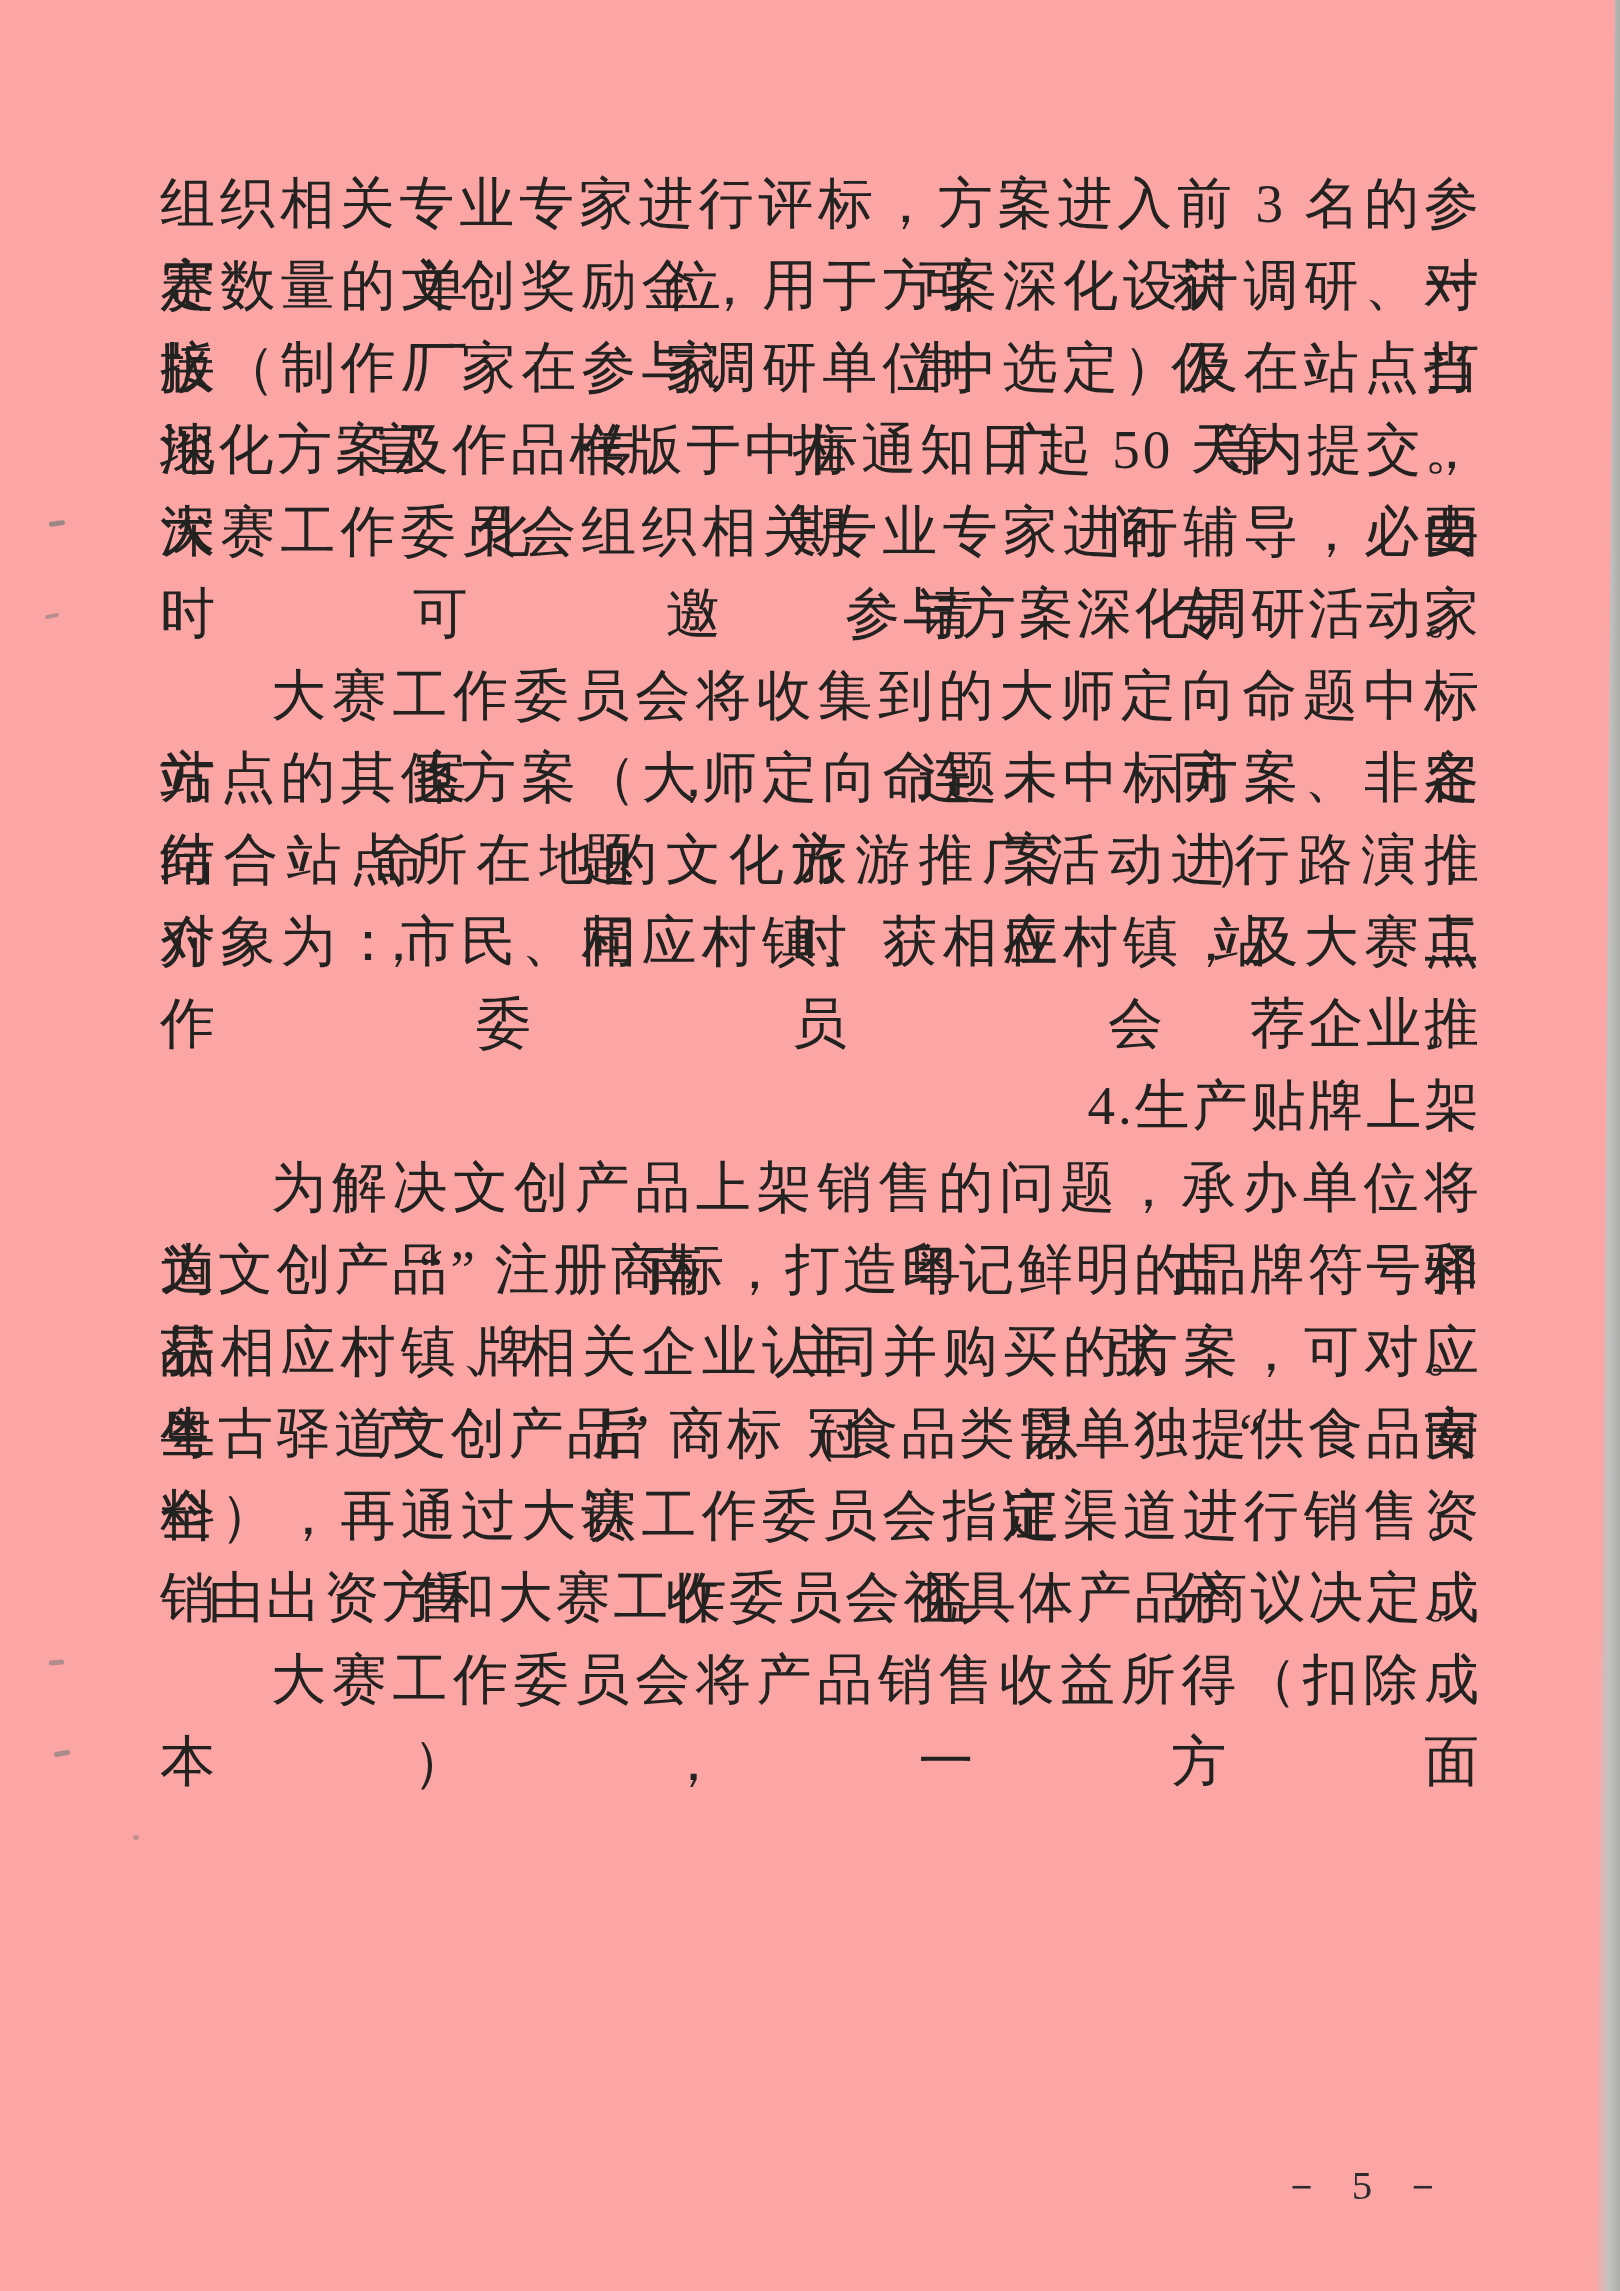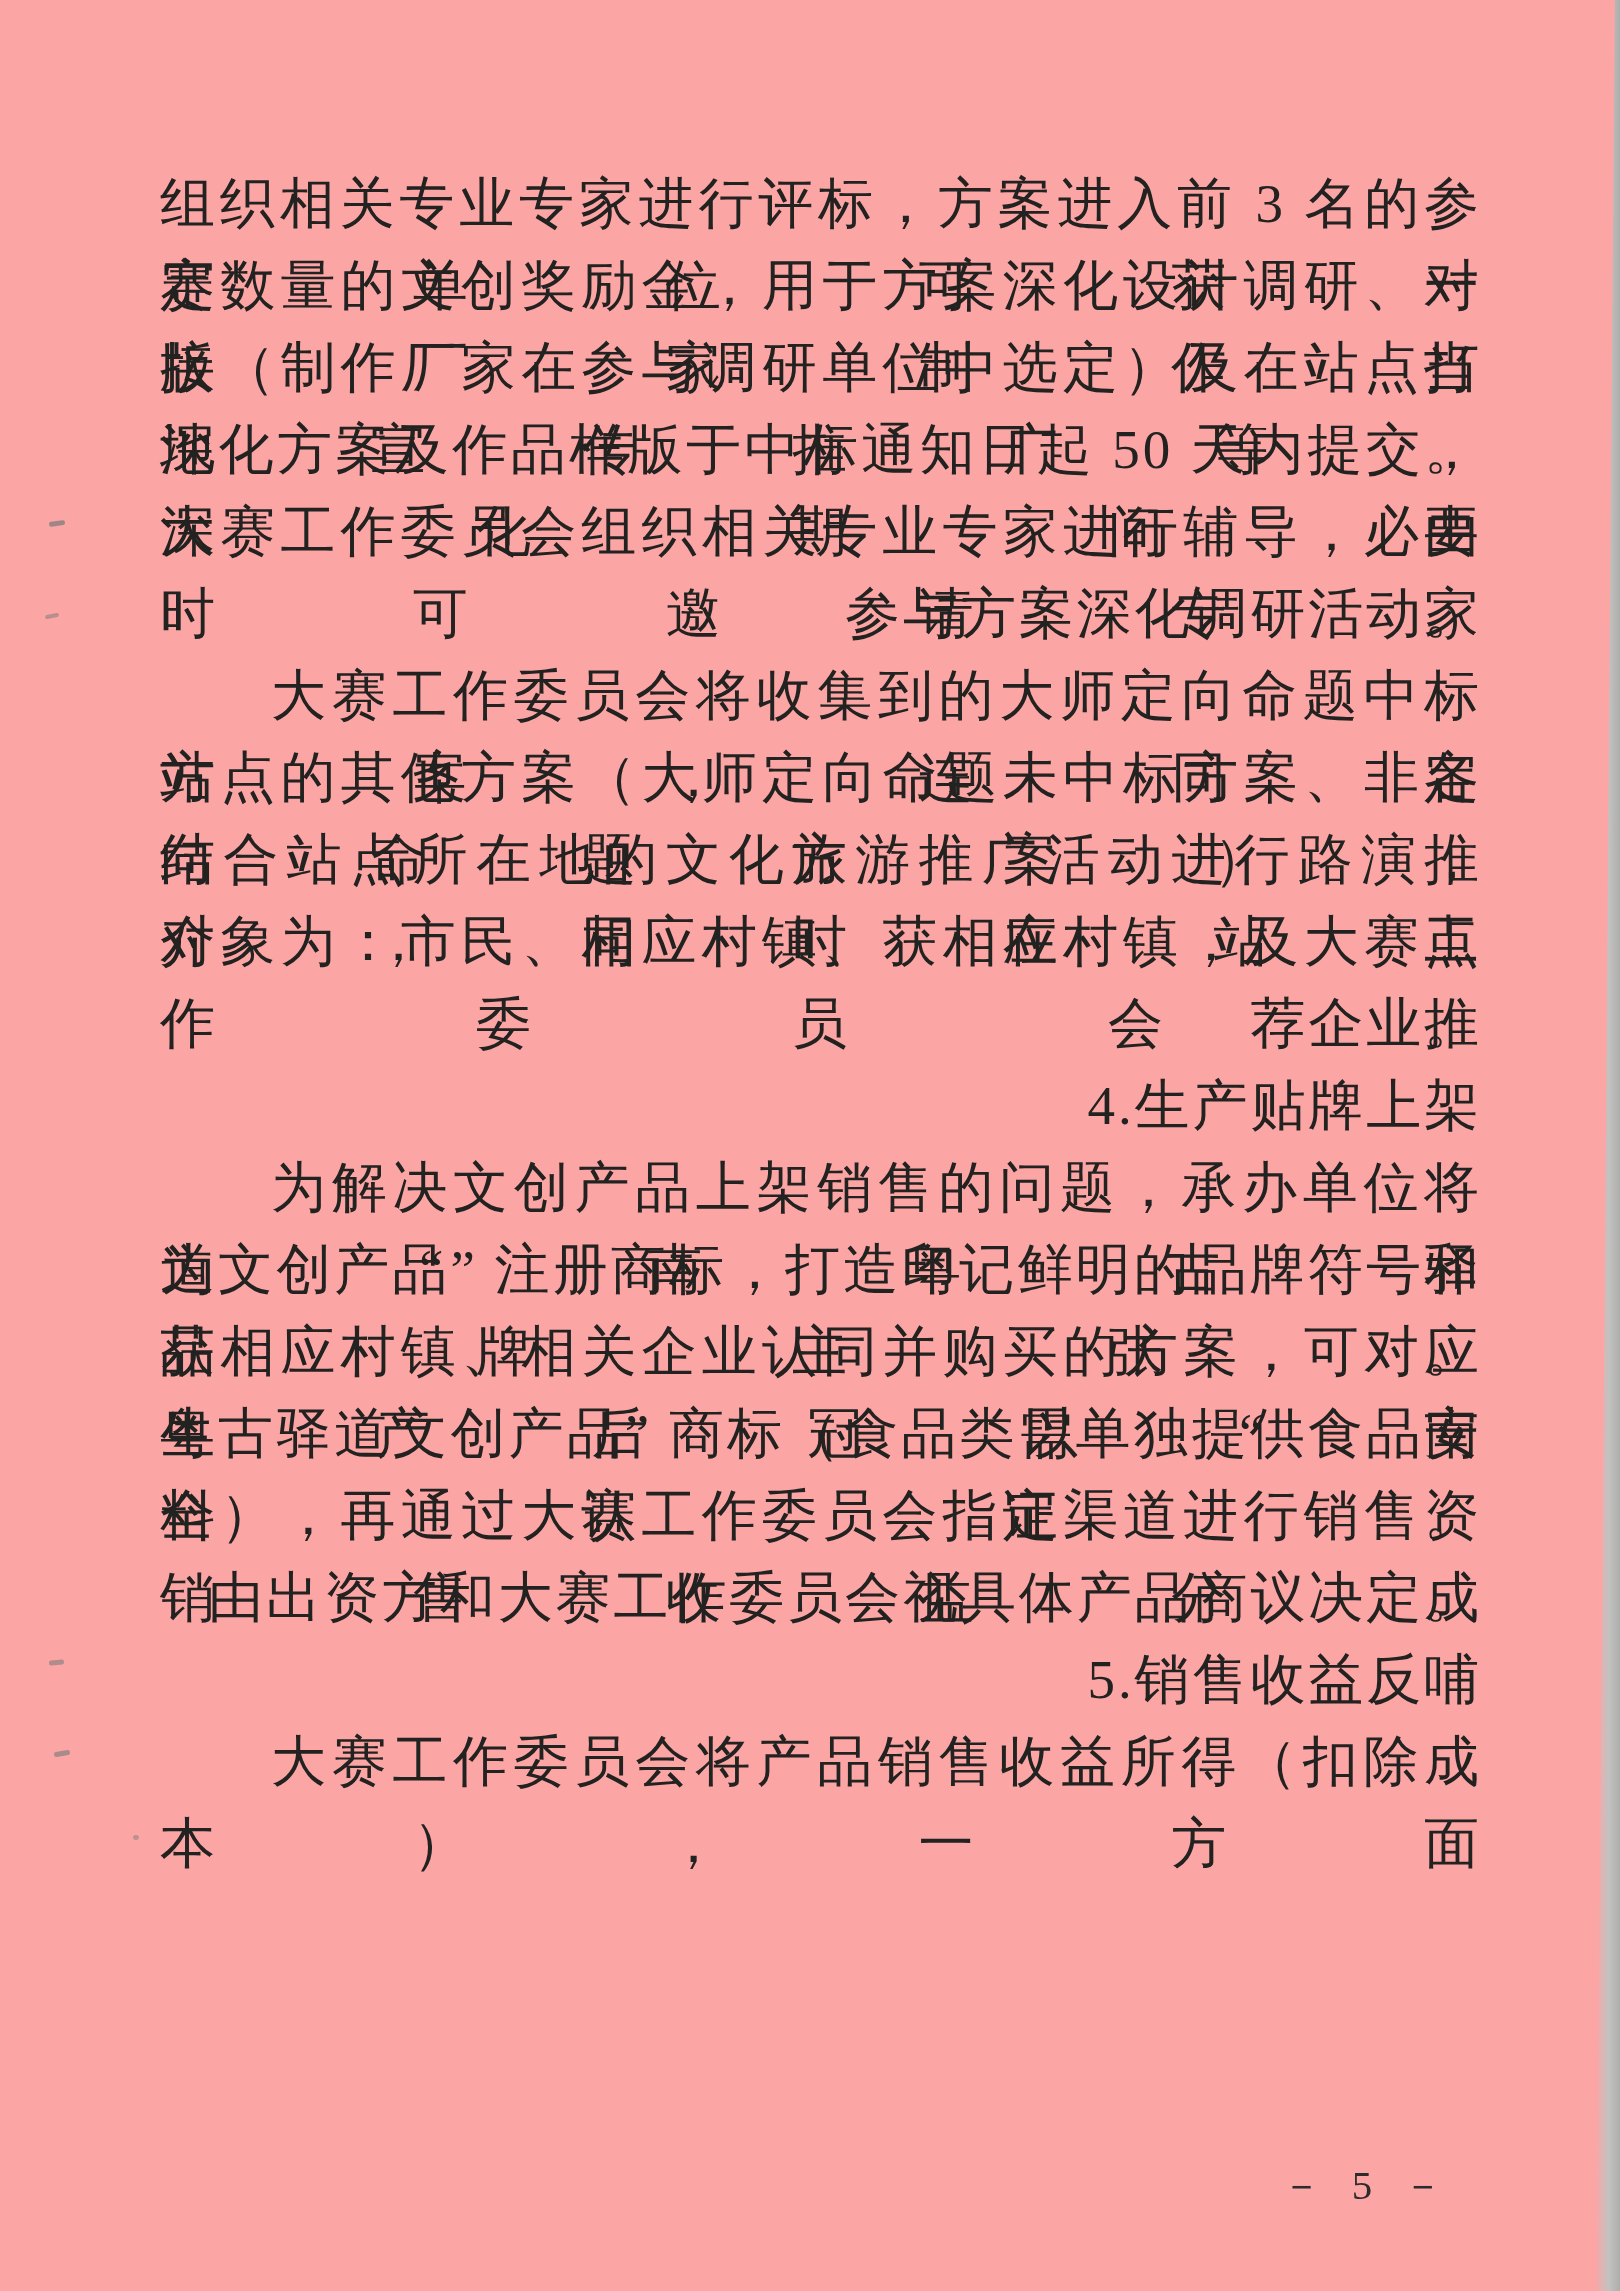--- a/index.html
+++ b/index.html
@@ -91,21 +91,20 @@
     <div class="line just">结合站点所在地的文化旅游推广活动进行路演推介，同时在站点</div>
     <div class="line just">对象为：市民、相应村镇、获相应村镇，及大赛工作委员会推</div>
     <div class="line">荐企业。</div>
     <div class="line ind">4.生产贴牌上架</div>
     <div class="line ind just">为解决文创产品上架销售的问题，承办单位将为“南粤古驿</div>
     <div class="line just">道文创产品” 注册商标，打造印记鲜明的品牌符号和品牌主张。</div>
     <div class="line just">获相应村镇、相关企业认同并购买的方案，可对应生产后冠以“南</div>
     <div class="line just">粤古驿道文创产品” 商标（食品类需单独提供食品安全认证资</div>
     <div class="line just">料），再通过大赛工作委员会指定渠道进行销售。销售收益分成</div>
     <div class="line">由出资方和大赛工作委员会视具体产品商议决定。</div>
-    <div class="line ind">5.销售收益反哺</div>
     <div class="line ind just">大赛工作委员会将产品销售收益所得（扣除成本），一方面</div>
   </div>
 
   <div class="page-number">－ 5 －</div>
 
   <div class="scan-edge-shadow"></div>
 
   <div class="speck s1"></div>
   <div class="speck s2"></div>
   <div class="speck s3"></div>

